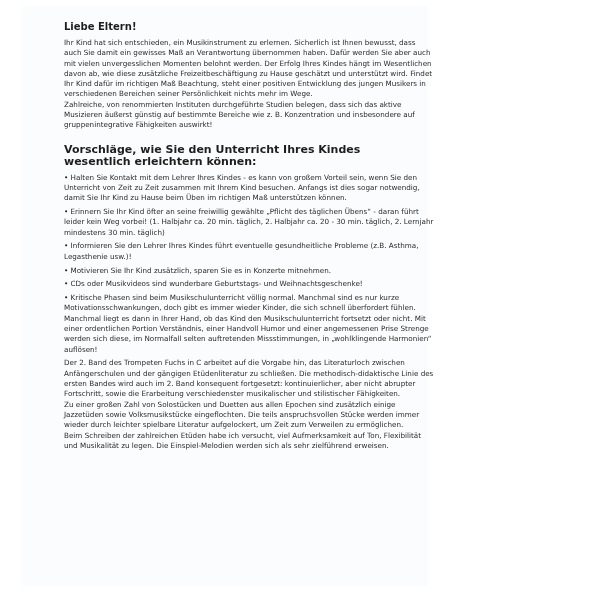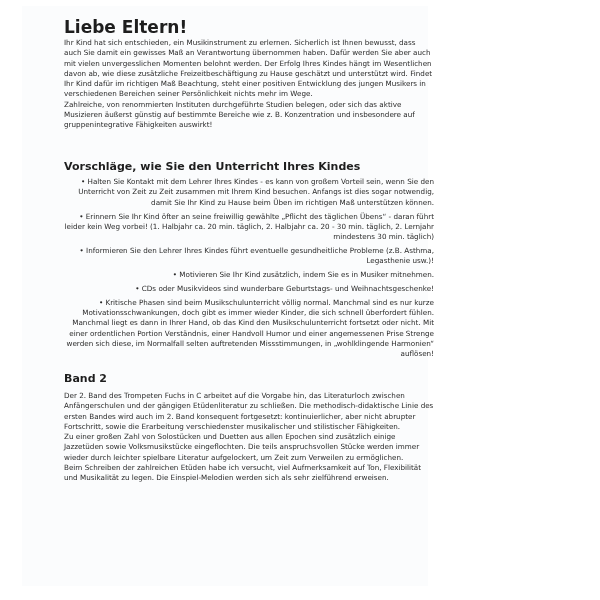--- a/index.html
+++ b/index.html
@@ -9,51 +9,51 @@
     }
     .page {
       position: absolute; left: 22px; top: 6px; width: 406px; height: 580px;
       background: #fbfcfd;
     }
     .content {
       position: absolute; left: 42px; top: 14px; width: 370px;
       font-size: 7.2px; line-height: 10.3px;
     }
     h1 {
-      font-size: 17px; font-weight: bold; margin: 0 0 4px 0; line-height: 14px; color: #1e1e1e;
+      font-size: 10px; font-weight: bold; margin: 0 0 4px 0; line-height: 14px; color: #1e1e1e;
     }
     h2 {
-      font-size: 11px; font-weight: bold; margin: 30px 0 4px 0; line-height: 12.5px; color: #1e1e1e;
+      font-size: 11px; font-weight: bold; margin: 13px 0 4px 0; line-height: 12.5px; color: #1e1e1e;
     }
     h2.band { margin-top: 14px; margin-bottom: 5px; }
     p { margin: 0; }
-    .bullet { margin: 0 0 3.5px 0; text-align: right; }
+    .bullet { margin: 0 0 3.5px 0; }
     b { font-weight: normal; }
   </style>
 </head>
 <body>
 
 <div class="page">
   <div class="content">
 
     <h1>Liebe Eltern!</h1>
     <p>Ihr Kind hat sich entschieden, ein Musikinstrument zu erlernen. Sicherlich ist Ihnen bewusst, dass auch Sie damit ein gewisses Maß an Verantwortung übernommen haben. Dafür werden Sie aber auch mit vielen unvergesslichen Momenten belohnt werden. Der Erfolg Ihres Kindes hängt im Wesentlichen davon ab, wie diese zusätzliche Freizeitbeschäftigung zu Hause geschätzt und unterstützt wird. Findet Ihr Kind dafür im richtigen Maß Beachtung, steht einer positiven Entwicklung des jungen Musikers in verschiedenen Bereichen seiner Persönlichkeit nichts mehr im Wege.</p>
-    <p>Zahlreiche, von renommierten Instituten durchgeführte Studien belegen, oder sich das aktive Musizieren äußerst günstig auf bestimmte Bereiche wie z. B. Konzentration und insbesondere auf gruppenintegrative Fähigkeiten auswirkt!</p>
+    <p>Zahlreiche, von renommierten Instituten durchgeführte Studien belegen, dass sich das aktive Musizieren äußerst günstig auf bestimmte Bereiche wie z. B. Konzentration und insbesondere auf gruppenintegrative Fähigkeiten auswirkt!</p>
 
     <h2>
       <span>Vorschläge, wie Sie den Unterricht Ihres Kindes</span><br>
+      <span>wesentlich erleichtern können:</span>
     </h2>
     <div>
       <p class="bullet">• Halten Sie Kontakt mit dem Lehrer Ihres Kindes - es kann von großem Vorteil sein, wenn Sie den Unterricht von Zeit zu Zeit zusammen mit Ihrem Kind besuchen.  Anfangs ist dies sogar notwendig, damit Sie Ihr Kind zu Hause beim Üben im richtigen Maß unterstützen können.</p>
       <p class="bullet">• Erinnern Sie Ihr Kind öfter an seine freiwillig gewählte „Pflicht des täglichen Übens“ - daran führt leider kein Weg vorbei! (1. Halbjahr ca. 20 min. täglich, 2. Halbjahr ca. 20 - 30 min. täglich, 2. Lernjahr mindestens 30 min. täglich)</p>
       <p class="bullet">• Informieren Sie den Lehrer Ihres Kindes führt eventuelle gesundheitliche Probleme (z.B. Asthma, Legasthenie usw.)!</p>
-      <p class="bullet">• Motivieren Sie Ihr Kind zusätzlich, indem Sie es in Musiker mitnehmen.</p>
+      <p class="bullet">• Motivieren Sie Ihr Kind zusätzlich, sparen Sie es in Konzerte mitnehmen.</p>
       <p class="bullet">• CDs oder Musikvideos sind wunderbare Geburtstags- und Weihnachtsgeschenke!</p>
       <p class="bullet">• Kritische Phasen sind beim Musikschulunterricht völlig normal. Manchmal sind es nur kurze Motivationsschwankungen, doch gibt es immer wieder Kinder, die sich schnell überfordert fühlen. Manchmal liegt es dann in Ihrer Hand, ob das Kind den Musikschulunterricht fortsetzt oder nicht. Mit einer ordentlichen Portion Verständnis, einer Handvoll Humor und einer angemessenen Prise Strenge werden sich diese, im Normalfall selten auftretenden Missstimmungen, in „wohlklingende Harmonien“ auflösen!</p>
     </div>
 
-    <h2 class="band">Band 2</h2>
     <p><span>Der 2. Band des </span><b>Trompeten Fuchs in C</b><span> arbeitet auf die Vorgabe hin, das Literaturloch zwischen Anfängerschulen und der gängigen Etüdenliteratur zu schließen. Die methodisch-didaktische Linie des ersten Bandes wird auch im 2. Band konsequent fortgesetzt: kontinuierlicher, aber nicht abrupter Fortschritt, sowie die Erarbeitung verschiedenster musikalischer und stilistischer Fähigkeiten.</span></p>
     <p>Zu einer großen Zahl von Solostücken und Duetten aus allen Epochen sind zusätzlich einige Jazzetüden sowie Volksmusikstücke eingeflochten. Die teils anspruchsvollen Stücke werden immer wieder durch leichter spielbare Literatur aufgelockert, um Zeit zum Verweilen zu ermöglichen.</p>
     <p>Beim Schreiben der zahlreichen Etüden habe ich versucht, viel Aufmerksamkeit auf Ton, Flexibilität und Musikalität zu legen. Die Einspiel-Melodien werden sich als sehr zielführend erweisen.</p>
 
   </div>
 </div>
 
 </body></html>

